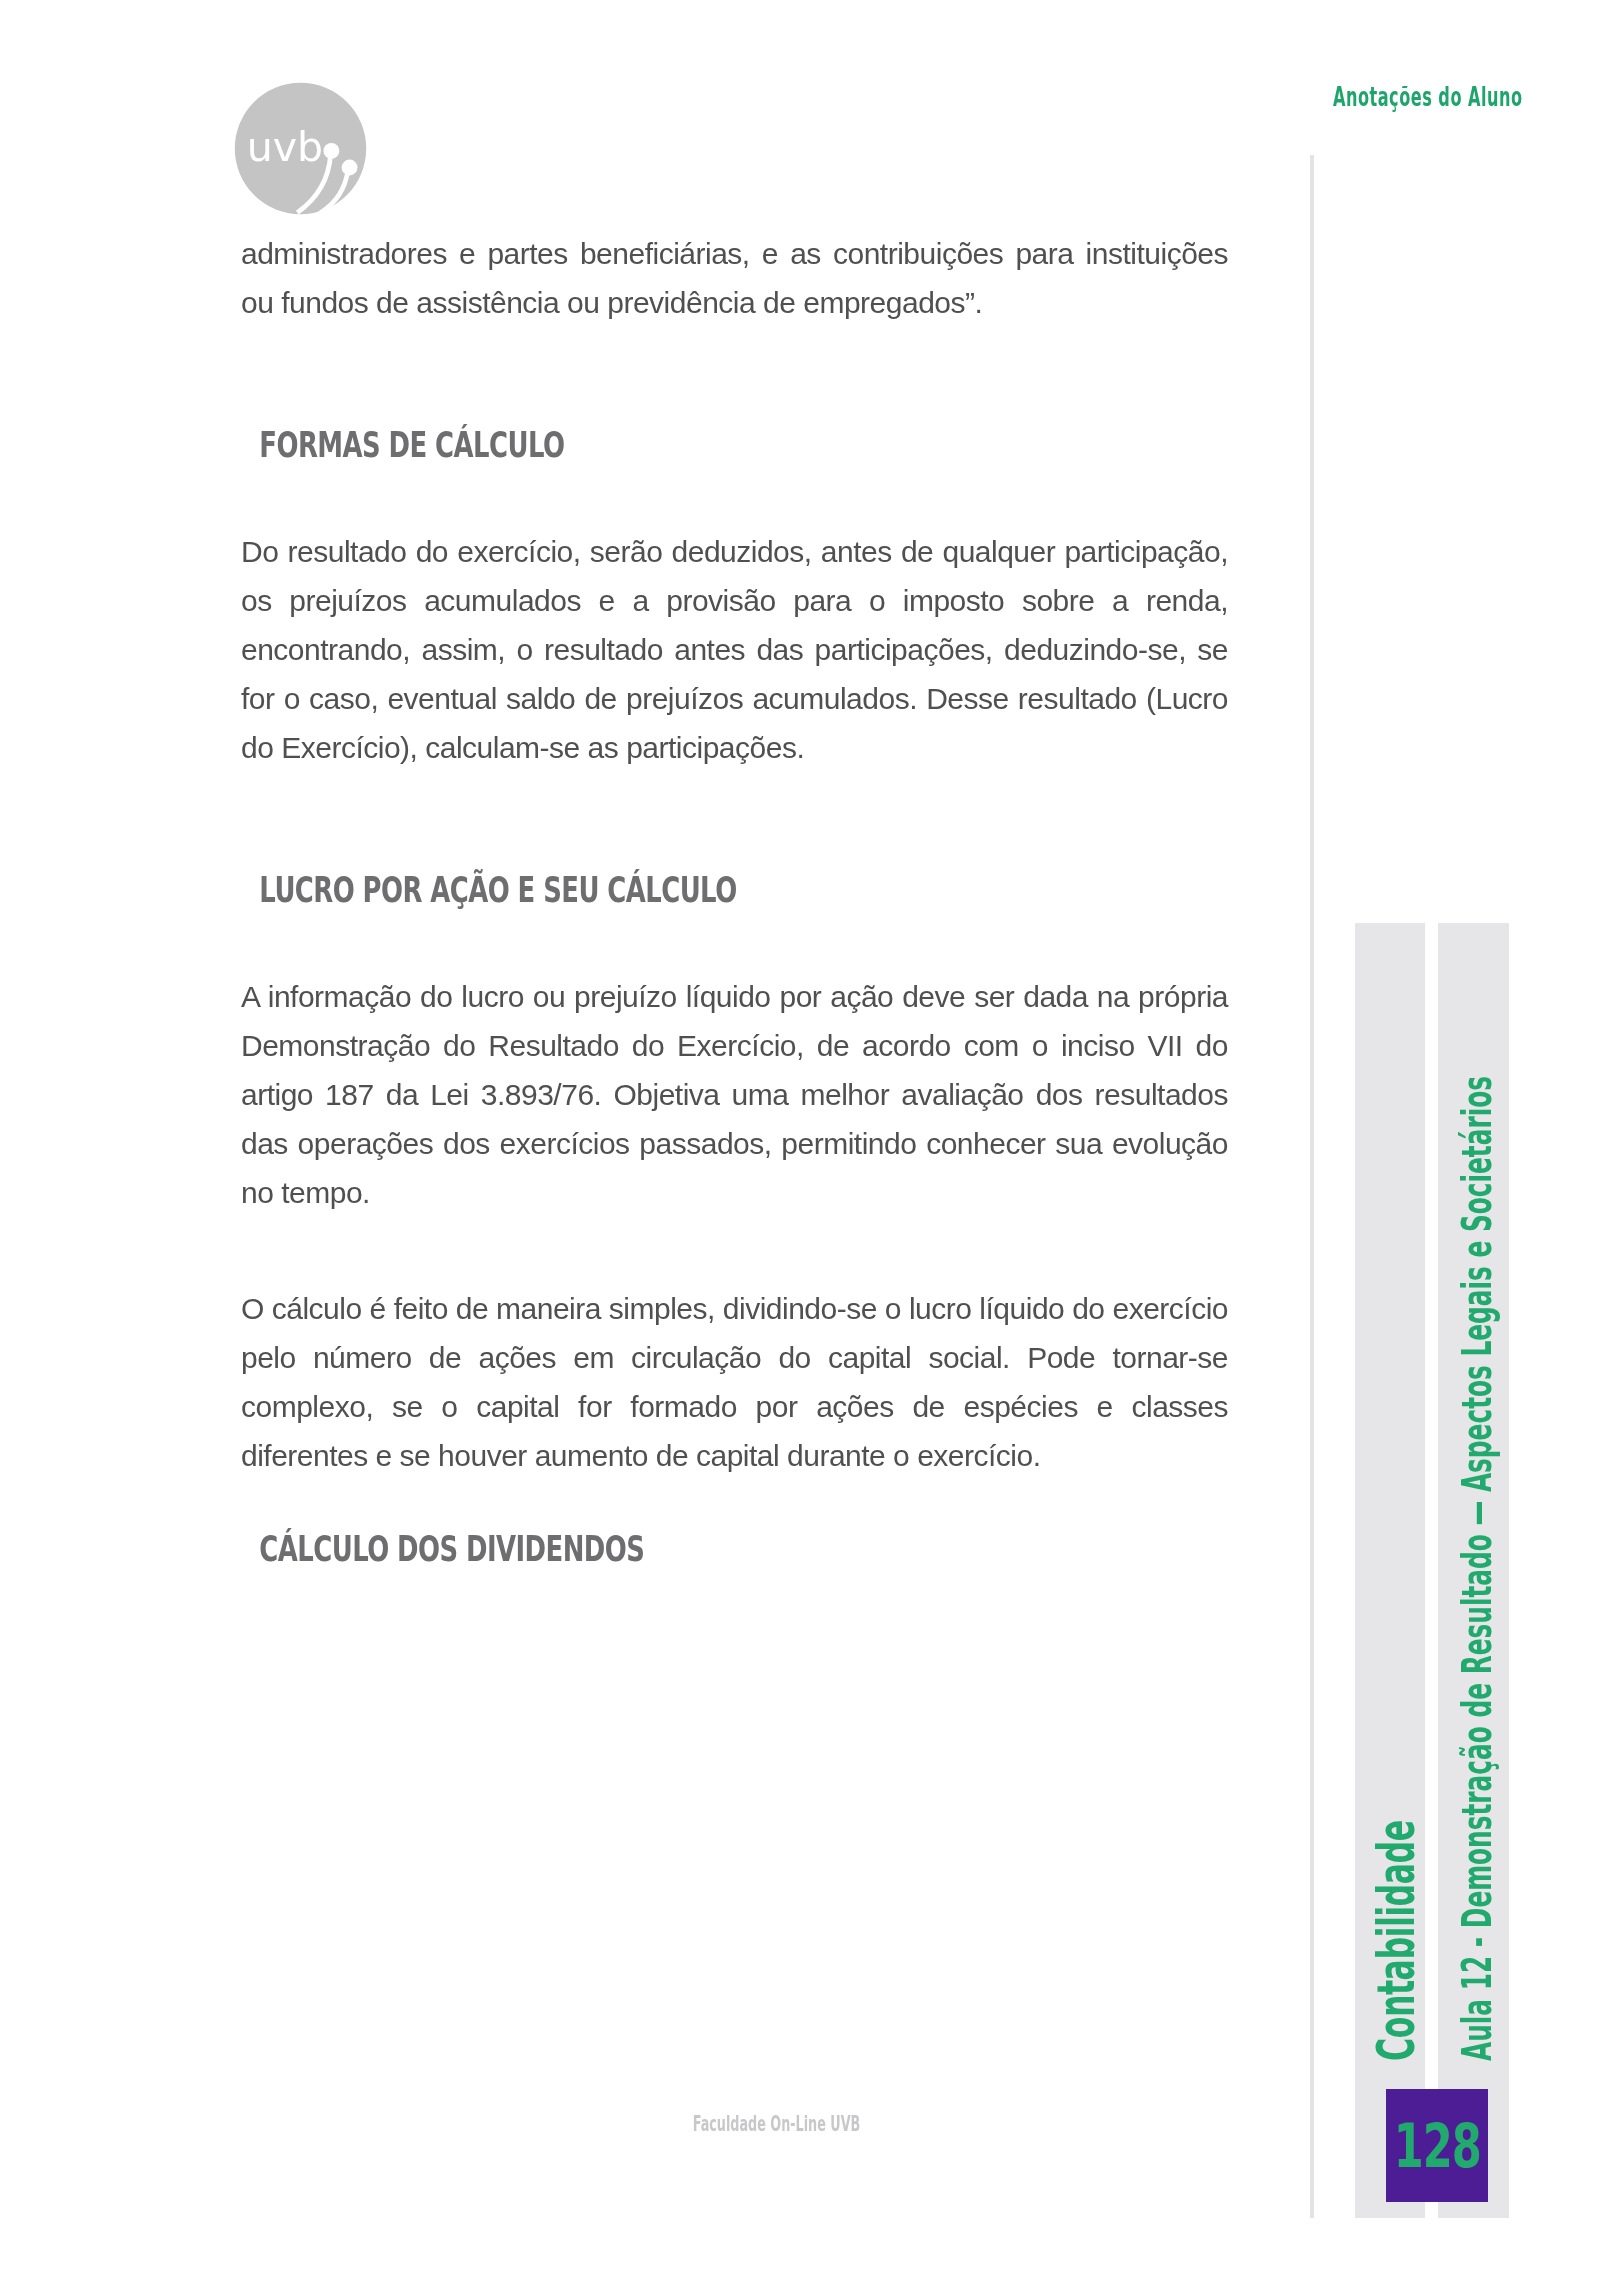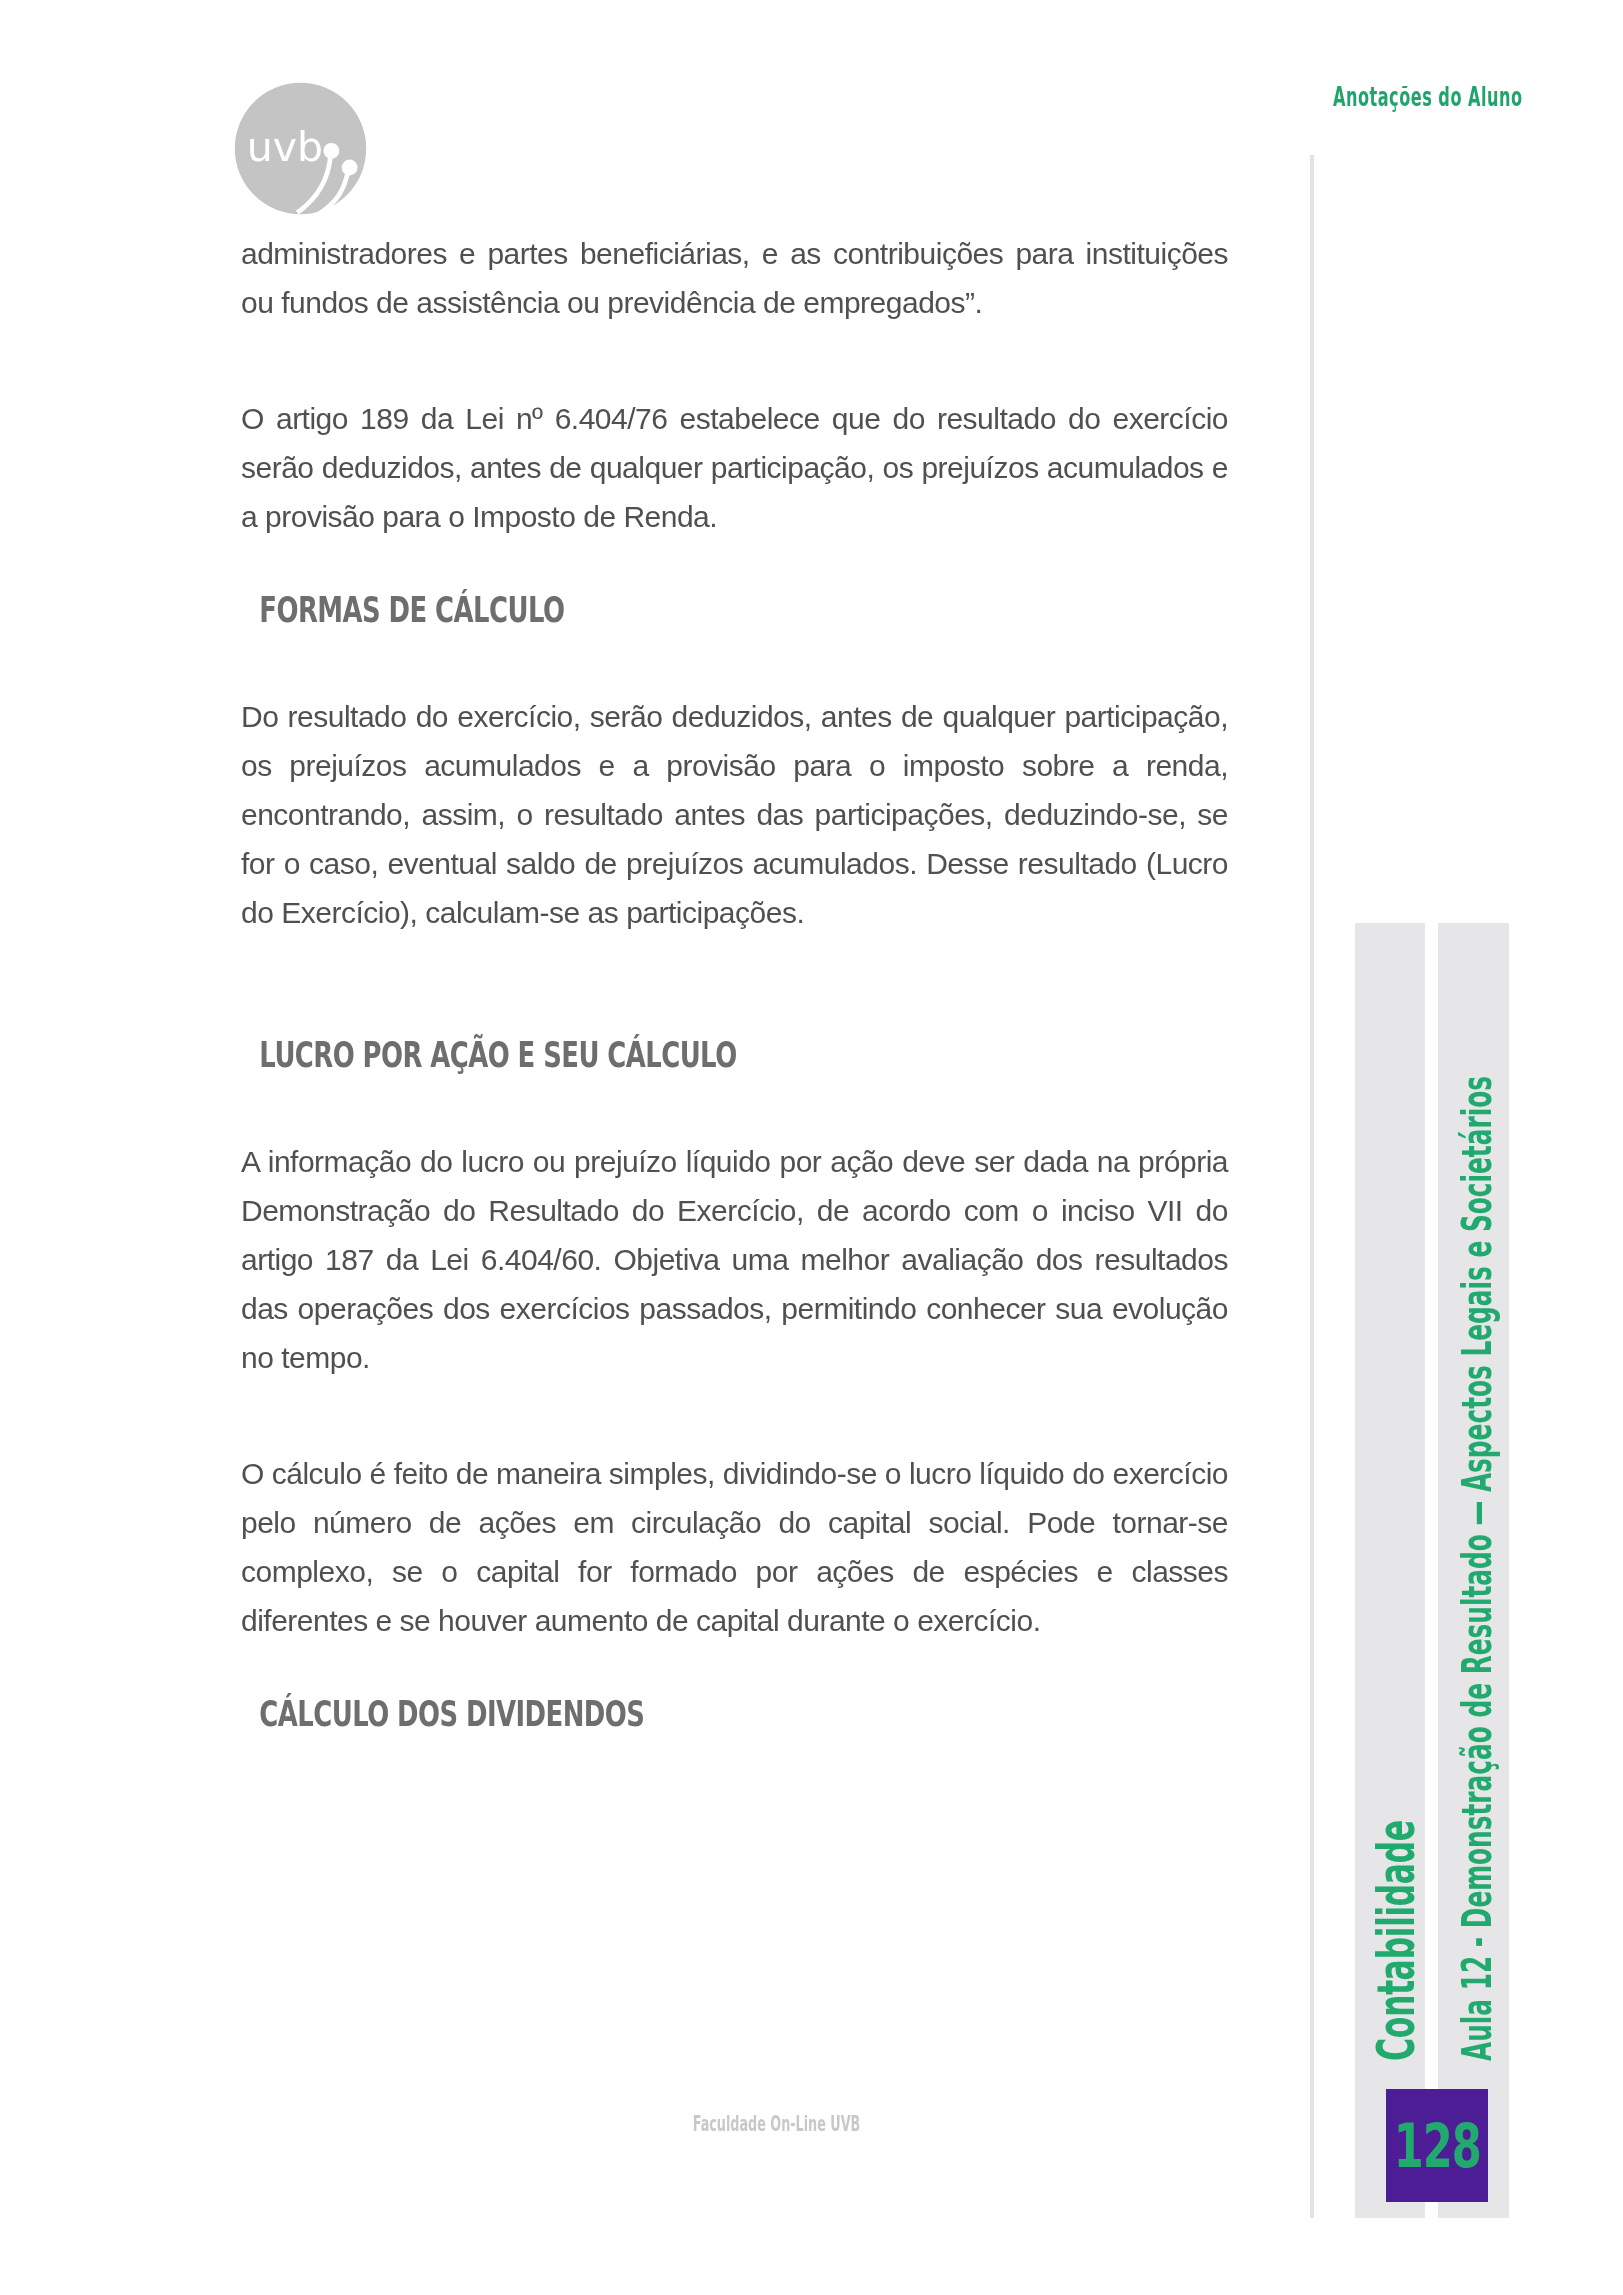--- a/index.html
+++ b/index.html
@@ -152,30 +152,29 @@
     <path d="M122 92 C 120 120, 108 145, 80 165" stroke="#ffffff" stroke-width="6" fill="none"></path>
     <circle cx="123" cy="87" r="10" fill="#ffffff"></circle>
     <path d="M144 112 C 140 135, 130 152, 108 166" stroke="#ffffff" stroke-width="6" fill="none"></path>
     <circle cx="146" cy="108" r="10" fill="#ffffff"></circle>
   </svg>
 </div>
 
 <div class="content">
   <p class="para">administradores e partes beneficiárias, e as contribuições para instituições ou fundos de assistência ou previdência de empregados”.</p>
   <div style="height:49px"></div>
-  <p class="para">O artigo 189 da Lei nº 6.404/76 estabelece que do resultado do exercício serão deduzidos, antes de qualquer participação, os prejuízos acumulados e a provisão para o Imposto de Renda.</p>
   <div style="height:35px"></div>
   <h2 class="heading">FORMAS DE CÁLCULO</h2>
   <div style="height:49px"></div>
   <p class="para">Do resultado do exercício, serão deduzidos, antes de qualquer participação, os prejuízos acumulados e a provisão para o imposto sobre a renda, encontrando, assim, o resultado antes das participações, deduzindo-se, se for o caso, eventual saldo de prejuízos acumulados. Desse resultado (Lucro do Exercício), calculam-se as participações.</p>
   <div style="height:49px"></div>
   <div style="height:35px"></div>
   <h2 class="heading">LUCRO POR AÇÃO E SEU CÁLCULO</h2>
   <div style="height:49px"></div>
-  <p class="para">A informação do lucro ou prejuízo líquido por ação deve ser dada na própria Demonstração do Resultado do Exercício, de acordo com o inciso VII do artigo 187 da Lei 6.404/60. Objetiva uma melhor avaliação dos resultados das operações dos exercícios passados, permitindo conhecer sua evolução no tempo.</p>
+  <p class="para">A informação do lucro ou prejuízo líquido por ação deve ser dada na própria Demonstração do Resultado do Exercício, de acordo com o inciso VII do artigo 187 da Lei 3.893/76. Objetiva uma melhor avaliação dos resultados das operações dos exercícios passados, permitindo conhecer sua evolução no tempo.</p>
   <div style="height:49px"></div>
   <p class="para">O cálculo é feito de maneira simples, dividindo-se o lucro líquido do exercício pelo número de ações em circulação do capital social. Pode tornar-se complexo, se o capital for formado por ações de espécies e classes diferentes e se houver aumento de capital durante o exercício.</p>
   <div style="height:35px"></div>
   <h2 class="heading">CÁLCULO DOS DIVIDENDOS</h2>
   <div style="height:49px"></div>
 </div>
 
 <div class="footer">Faculdade On-Line UVB</div>
 
 <div class="notes-title">Anotações do Aluno</div>

